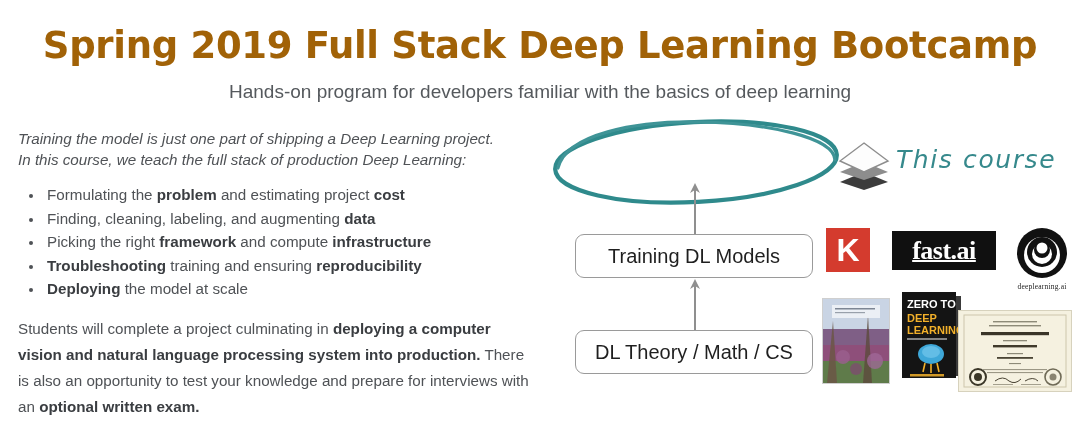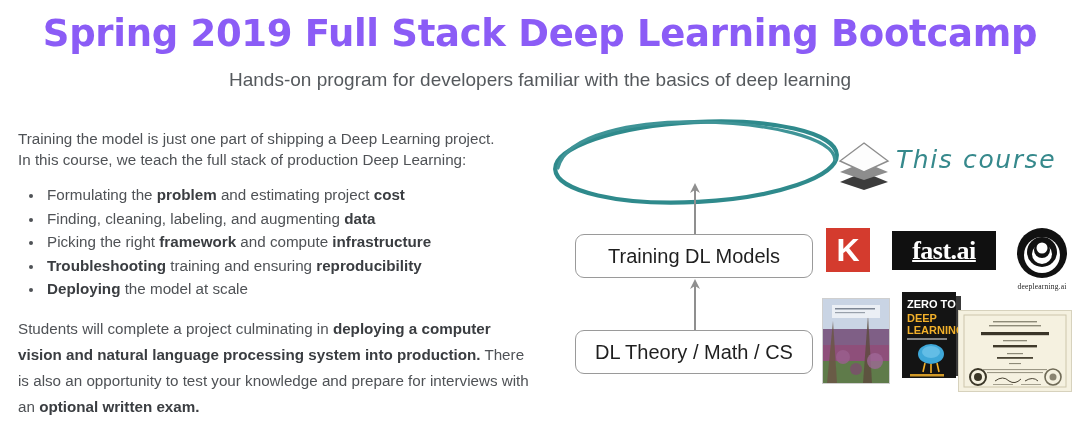--- a/index.html
+++ b/index.html
@@ -17,26 +17,26 @@
   }
 
   
   #header {
     position: absolute;
     top: 0; left: 0;
     width: 1080px;
   }
   #page-title {
     margin: 0;
-    padding-top: 12px;
+    padding-top: 24px;
     text-align: center;
     font-size: 37px;
     font-weight: bold;
     letter-spacing: -0.3px;
-    color: #8b5cf6;
+    color: #a16207;
     font-family: "DejaVu Sans", sans-serif;
   }
   #page-subtitle {
     margin: 0;
     padding-top: 14px;
     text-align: center;
     font-size: 19px;
     font-weight: normal;
     color: #55595d;
     font-family: "Liberation Sans", sans-serif;
@@ -45,21 +45,21 @@
   
   #left-column {
     position: absolute;
     left: 18px;
     top: 128px;
     width: 520px;
     font-size: 15.2px;
     line-height: 21px;
     color: #4f5256;
   }
-  #intro-paragraph { margin: 0; }
+  #intro-paragraph { margin: 0; font-style: italic; }
   #benefits-list {
     margin: 14px 0 0 0;
     padding-left: 26px;
     list-style: disc;
   }
   #benefits-list li {
     margin: 0 0 2.5px 0;
     padding-left: 3px;
   }
   #benefits-list li::marker { color: #4f5256; font-size: 13px; }

